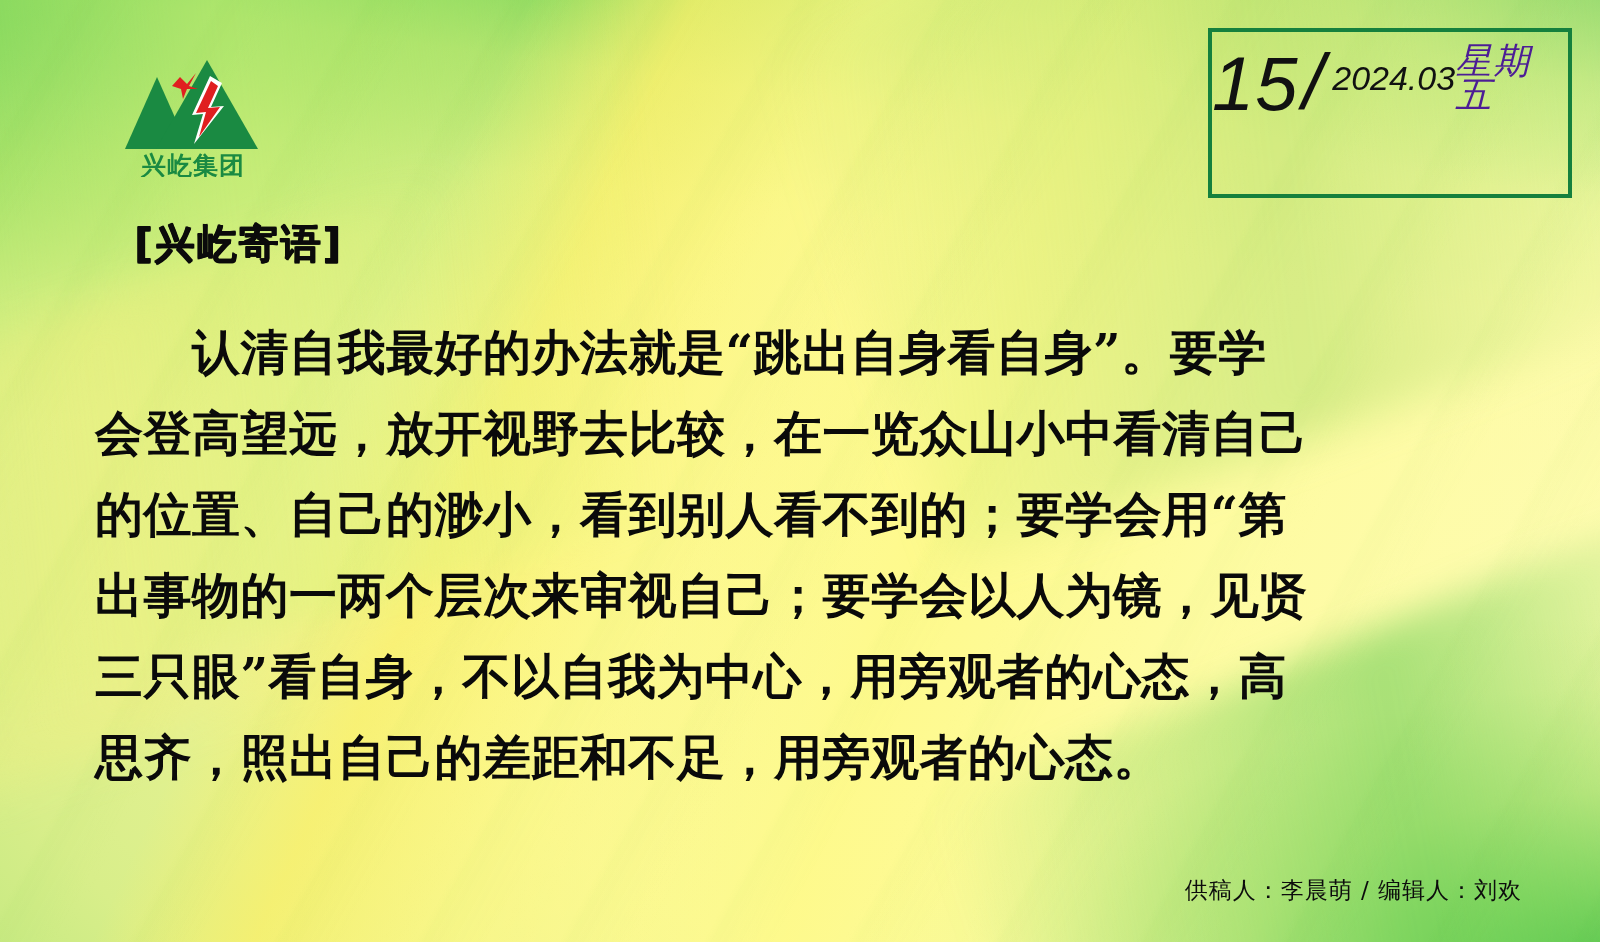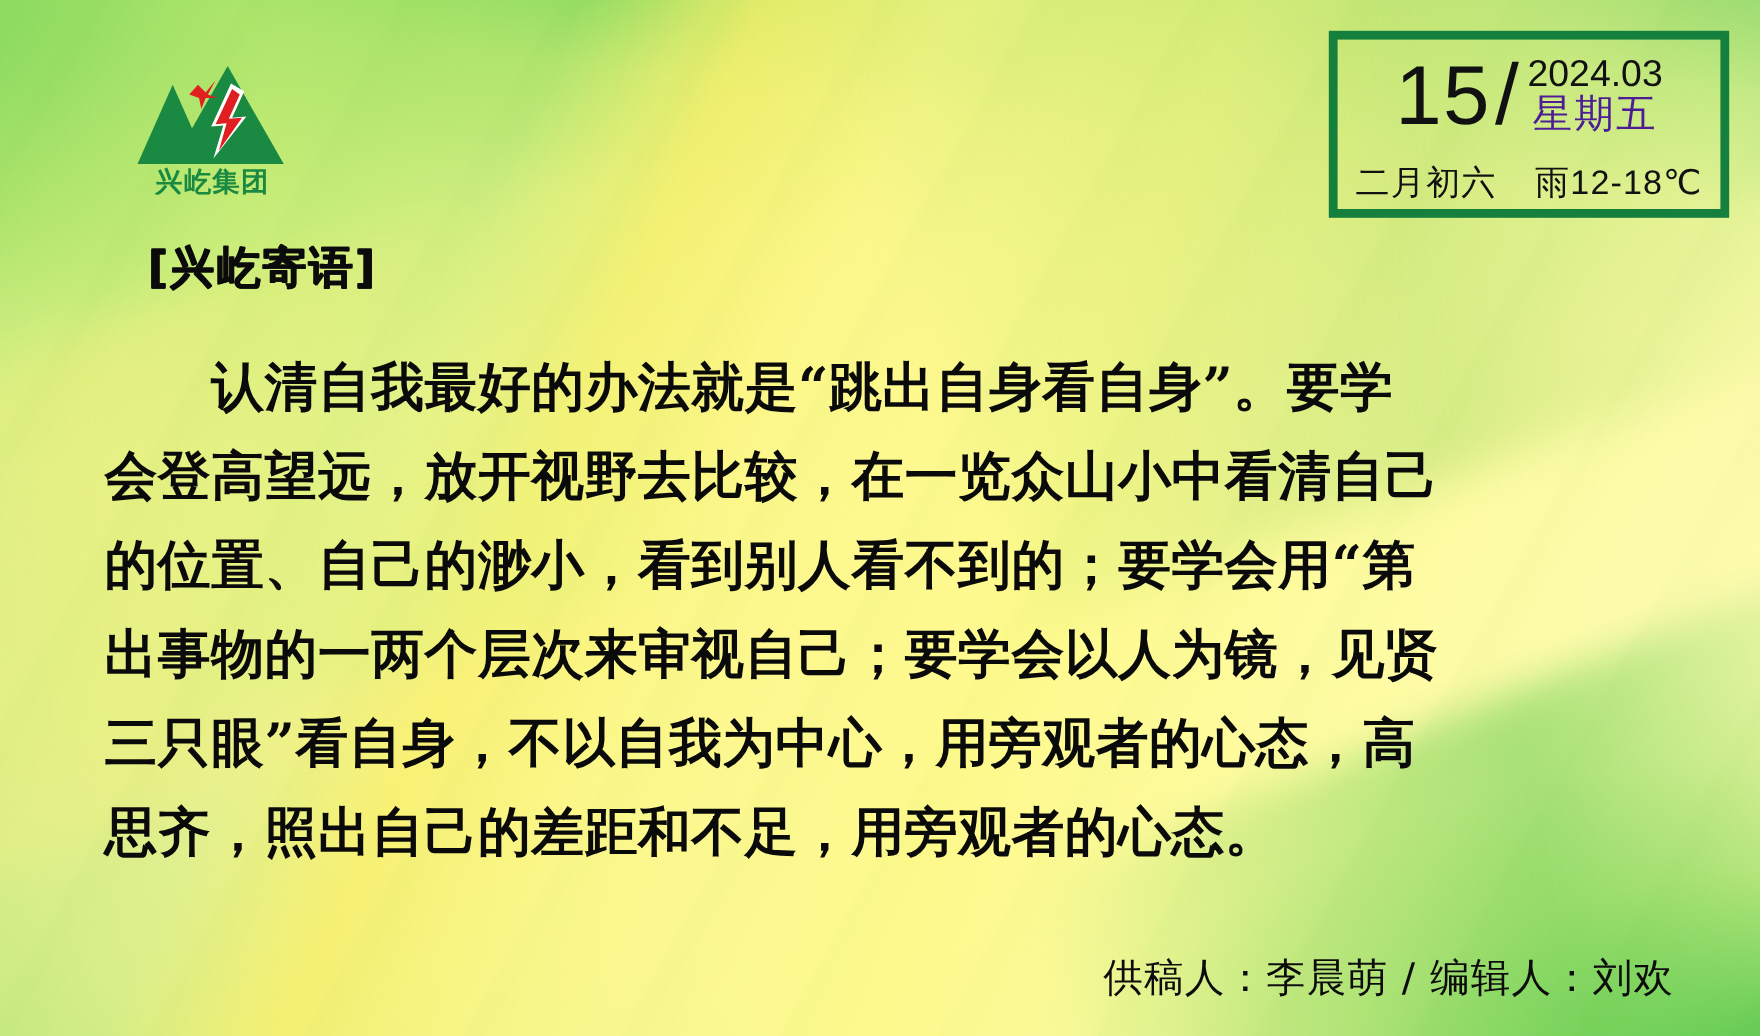--- a/index.html
+++ b/index.html
@@ -81,36 +81,36 @@
     transform:rotate(-20deg);filter:blur(20px);
   }
 
   
   .logo{position:absolute;left:118px;top:52px;width:150px;height:125px;}
   .logo svg{display:block;width:150px;height:125px;}
 
   
   .date-box{
     position:absolute;left:1208px;top:28px;width:364px;height:170px;
-    border:8px solid #15803d;box-sizing:border-box;
+    border:4px solid #15803d;box-sizing:border-box;font-style:italic;
   }
   .date-row-top{
     position:absolute;left:0;top:6px;width:100%;height:104px;
     display:flex;align-items:flex-start;justify-content:center;
   }
   .day-num{
     font-size:76px;line-height:92px;color:#111;letter-spacing:1px;
     font-family:"Liberation Sans","DejaVu Sans",sans-serif;font-weight:400;
   }
   .day-slash{
     font-size:78px;line-height:92px;color:#111;font-weight:300;
     margin:0 2px 0 4px;transform:translateY(-2px);
   }
   .date-right{
-    display:flex;flex-direction:column;align-items:center;justify-content:flex-start;
+    display:flex;flex-direction:row;align-items:center;justify-content:flex-start;
     margin-left:6px;padding-top:6px;
   }
   .ym{font-size:34px;line-height:38px;color:#111;font-weight:400;letter-spacing:0px;}
   .weekday{font-size:36px;line-height:34px;color:#4c1d95;font-weight:400;letter-spacing:2px;}
   .lunar-row{
     position:absolute;left:0;top:110px;width:100%;
     text-align:center;font-size:31px;line-height:40px;color:#111;letter-spacing:1px;
   }
   .lunar-gap{display:inline-block;width:16px;}
 
@@ -130,21 +130,21 @@
     font-size:48px;line-height:81px;color:#0a0a0a;
     letter-spacing:0.5px;font-weight:600;
     white-space:nowrap;
   }
   .body-copy .line{display:block;height:81px;}
   .body-copy .line.first{text-indent:0;}
 
   
   .credits{
     position:absolute;right:78px;bottom:32px;
-    font-size:36px;line-height:40px;color:#0c0c0c;letter-spacing:1px;
+    font-size:23px;line-height:40px;color:#0c0c0c;letter-spacing:1px;
     font-family:"DejaVu Sans","Liberation Sans",sans-serif;font-weight:500;
   }
 </style>
 </head>
 <body>
 
 <div class="poster">
 
   <div class="bg-layer bg-base"></div>
   <div class="bg-layer bg-green-tl"></div>
@@ -177,25 +177,20 @@
 
   <div class="date-box">
     <div class="date-row-top">
       <span class="day-num">15</span>
       <span class="day-slash">/</span>
       <span class="date-right">
         <span class="ym">2024.03</span>
         <span class="weekday">星期五</span>
       </span>
     </div>
-    <div class="lunar-row">
-      <span>二月初六</span>
-      <span class="lunar-gap"></span>
-      <span>雨12-18℃</span>
-    </div>
   </div>
 
   <div class="headline">[兴屹寄语]</div>
 
   <div class="body-copy">
     <span class="line first">　　认清自我最好的办法就是“跳出自身看自身”。要学</span>
     <span class="line">会登高望远，放开视野去比较，在一览众山小中看清自己</span>
     <span class="line">的位置、自己的渺小，看到别人看不到的；要学会用“第</span>
     <span class="line">出事物的一两个层次来审视自己；要学会以人为镜，见贤</span>
     <span class="line">三只眼”看自身，不以自我为中心，用旁观者的心态，高</span>

